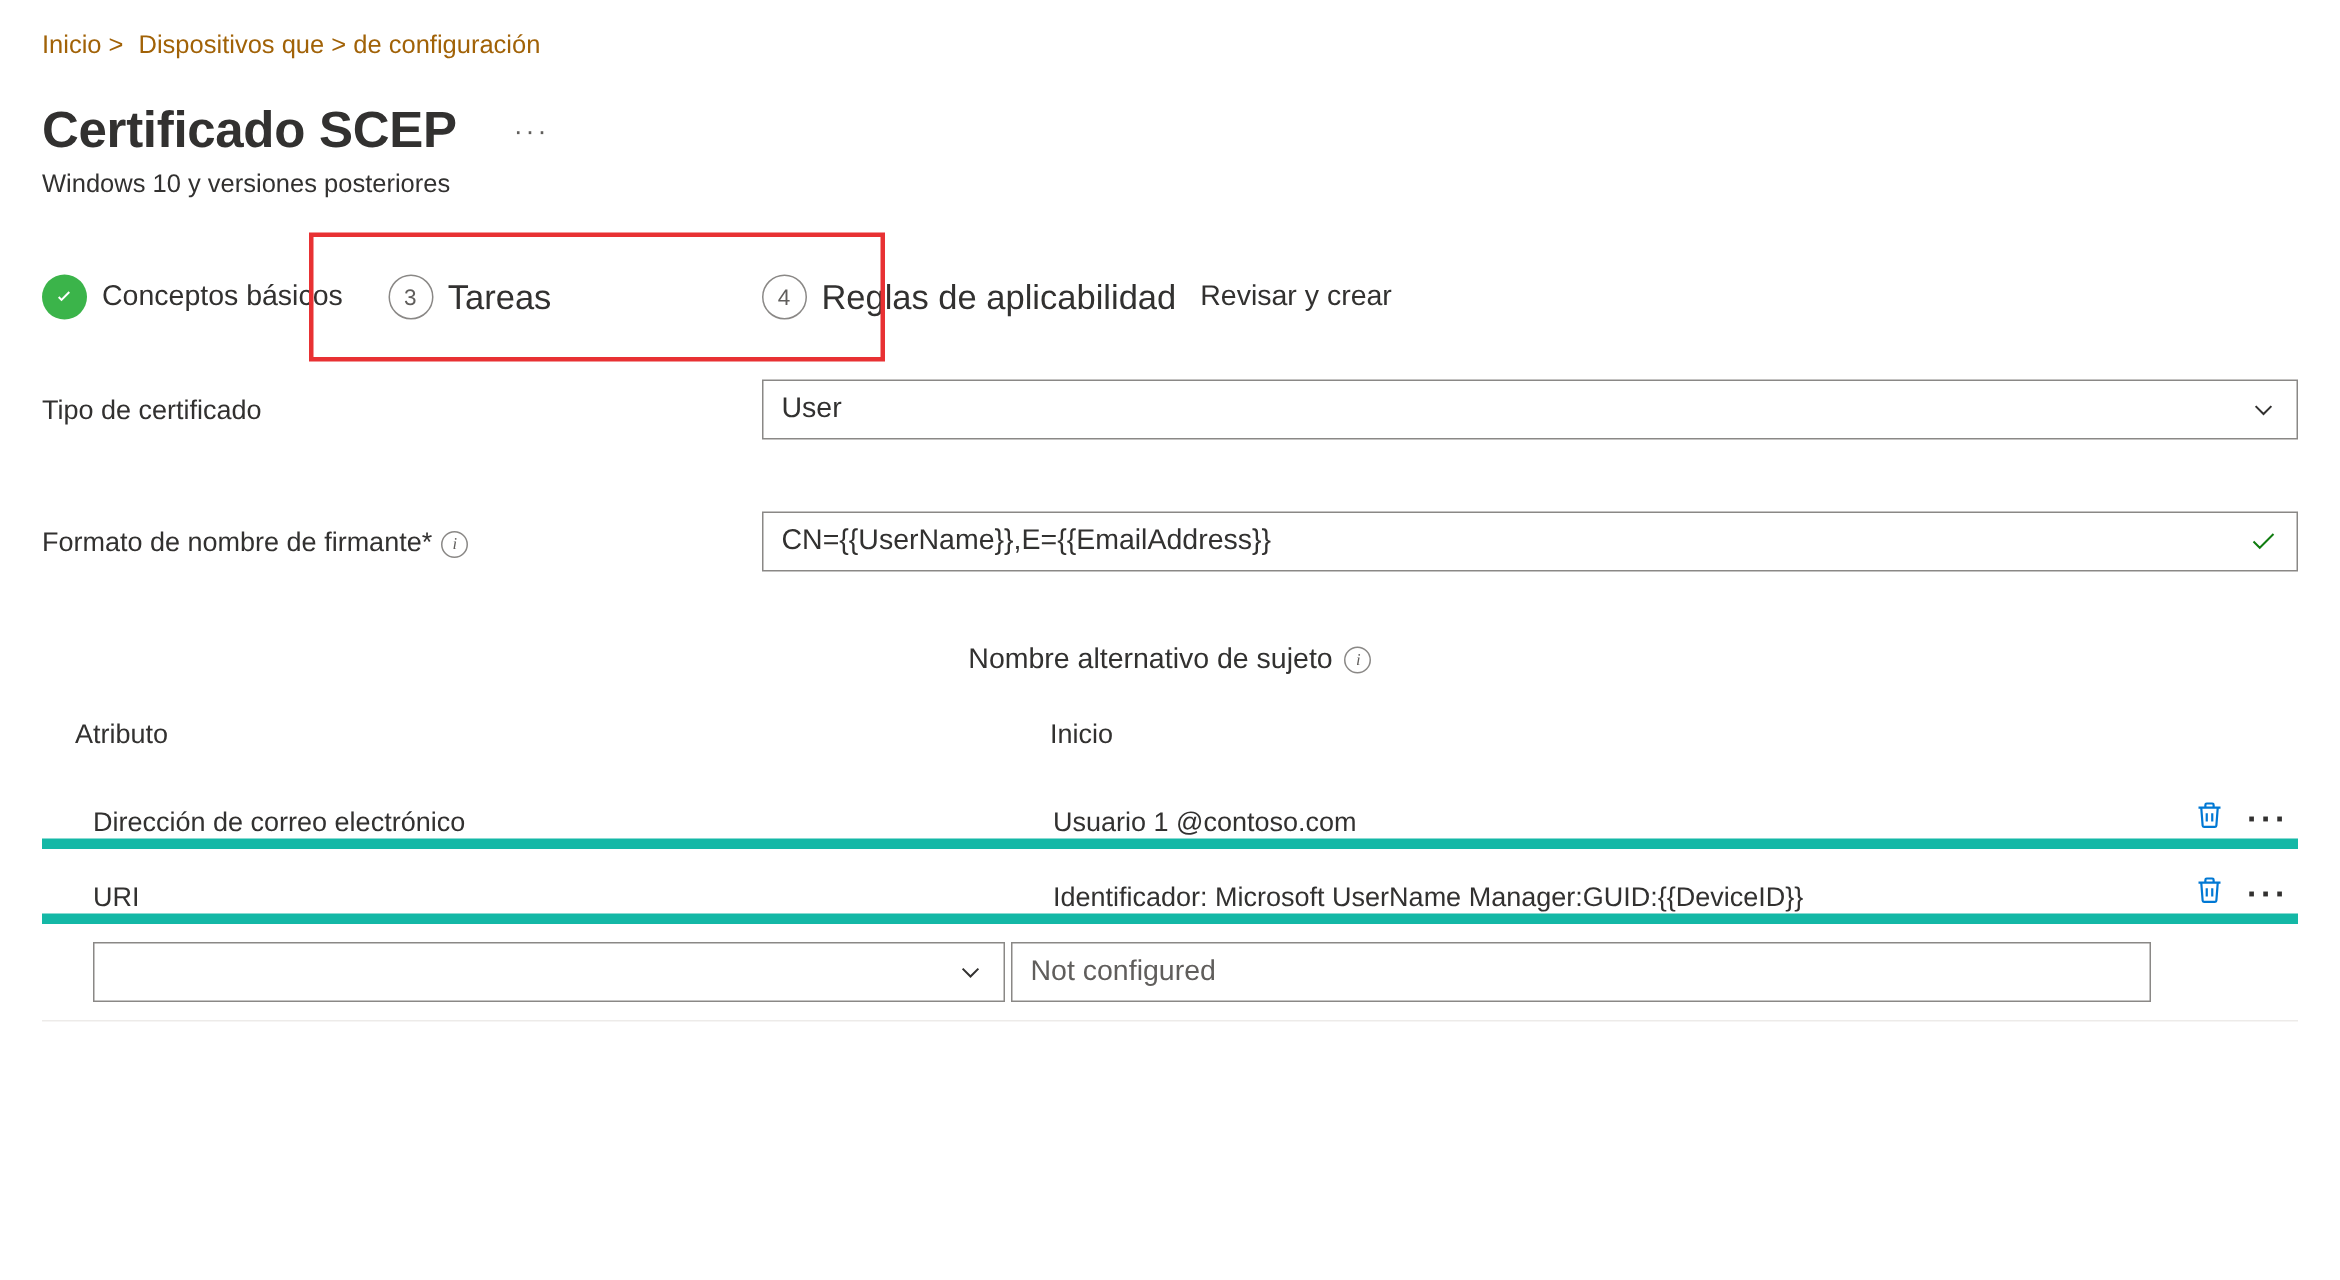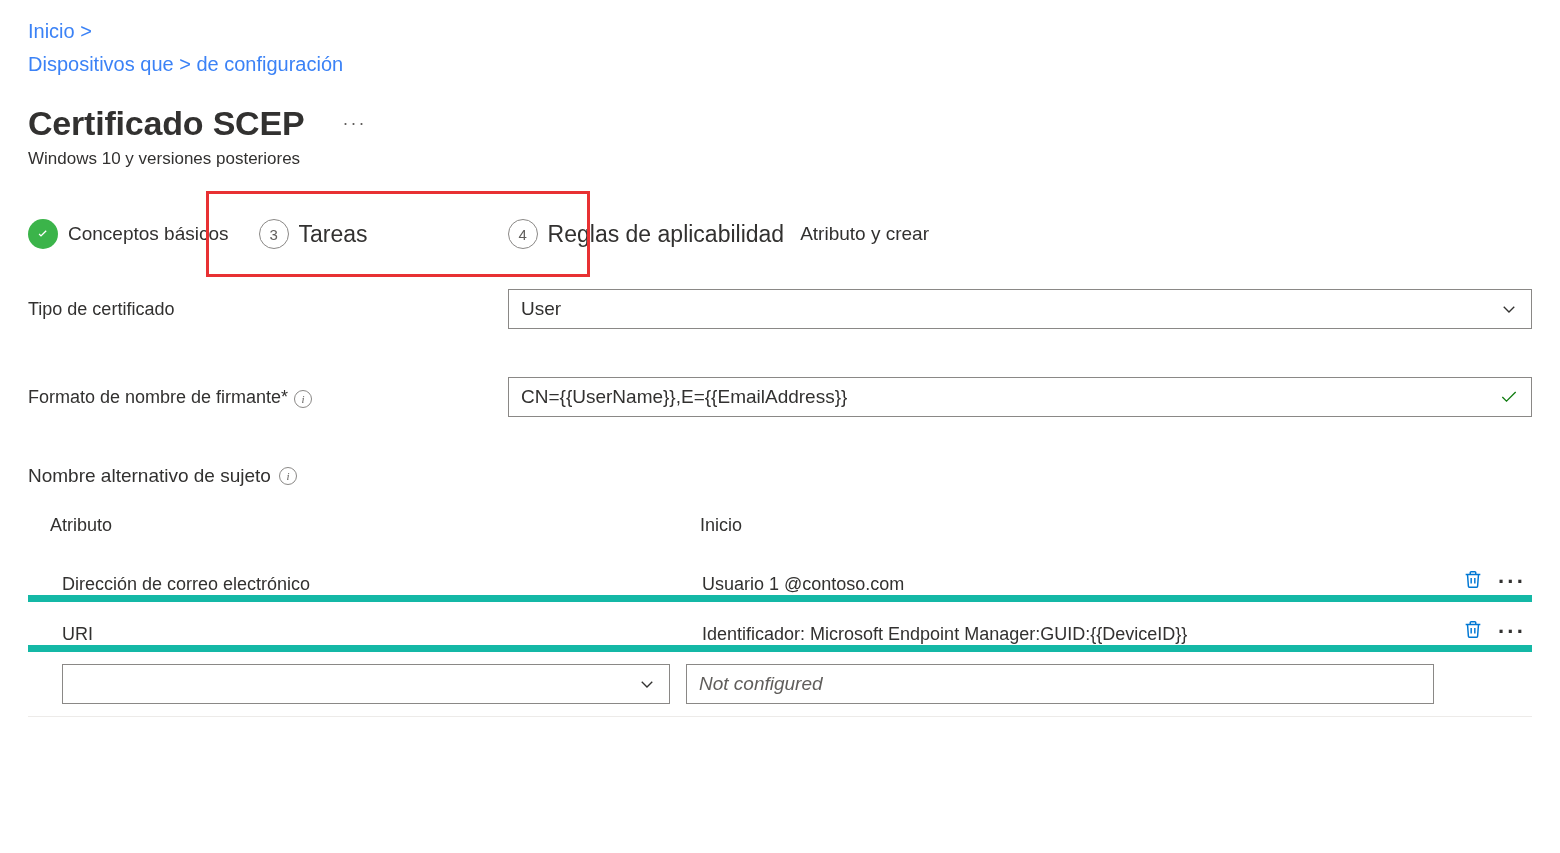--- a/index.html
+++ b/index.html
@@ -4,26 +4,25 @@
 <style>
   * { box-sizing: border-box; margin: 0; padding: 0; }
   body {
     font-family: "Segoe UI", -apple-system, Arial, sans-serif;
     background: #ffffff;
     color: #323130;
     padding: 20px 28px;
     width: 1560px;
   }
   .breadcrumb {
-    font-size: 20px;
-    color: #3b82f6;
+    font-size: 17px;
+    color: #a16207;
     margin-bottom: 28px;
     display: flex;
     gap: 10px;
-    flex-direction: column;
   }
   .breadcrumb span { white-space: nowrap; }
   .title-row {
     display: flex;
     align-items: center;
     gap: 38px;
     margin-bottom: 6px;
   }
   .page-title {
     font-size: 34px;
@@ -155,20 +154,21 @@
     justify-content: center;
   }
 
   .san-section { margin-top: 0; }
   .san-title {
     font-size: 19px;
     display: flex;
     align-items: center;
     gap: 8px;
     margin-bottom: 28px;
+    justify-content: center;
   }
   .san-table { width: 100%; }
   .san-head {
     display: flex;
     font-size: 18px;
     color: #323130;
     padding: 0 22px 16px 22px;
   }
   .san-col-attr { width: 650px; }
   .san-col-val { flex: 1; }
@@ -191,26 +191,25 @@
   .row-ellipsis {
     font-size: 22px;
     font-weight: 700;
     letter-spacing: 2px;
     color: #323130;
     cursor: pointer;
   }
 
   .san-newrow {
     display: flex;
-    gap: 16px;
+    gap: 4px;
     padding: 12px 0 0 34px;
     align-items: center;
     border-bottom: 1px solid #edebe9;
     padding-bottom: 12px;
-    font-style: italic;
   }
   .san-new-select {
     width: 608px;
     border: 1px solid #8a8886;
     height: 40px;
     display: flex;
     align-items: center;
     justify-content: flex-end;
     padding: 0 12px;
     background: #fff;
@@ -259,21 +258,21 @@
     <span class="step-bubble pending">3</span>
     <span class="step-label big">Tareas</span>
   </div>
 
   <div class="step" style="margin-left:110px;">
     <span class="step-bubble pending">4</span>
     <span class="step-label big">Reglas de aplicabilidad</span>
   </div>
 
   <div class="step" style="margin-left:-14px;">
-    <span class="step-label">Atributo y crear</span>
+    <span class="step-label">Revisar y crear</span>
   </div>
 </div>
 
 <div class="form-row">
   <div class="form-label-col">
     <span>Tipo de certificado</span>
   </div>
   <div class="select-field">
     <span>User</span>
     <span class="chev">
@@ -319,21 +318,21 @@
           <svg width="22" height="22" viewBox="0 0 24 24" fill="none" stroke="#0078d4" stroke-width="1.6">
               <path d="M4 7h16M9 7V5a1 1 0 0 1 1-1h4a1 1 0 0 1 1 1v2M6 7l1 13a1 1 0 0 0 1 1h8a1 1 0 0 0 1-1l1-13M10 11v6M14 11v6"></path>
             </svg>
         </span>
         <span class="row-ellipsis">···</span>
       </div>
     </div>
 
     <div class="san-row">
       <div class="attr">URI</div>
-      <div class="val">Identificador: Microsoft Endpoint Manager:GUID:{{DeviceID}}</div>
+      <div class="val">Identificador: Microsoft UserName Manager:GUID:{{DeviceID}}</div>
       <div class="actions">
         <span class="trash">
           <svg width="22" height="22" viewBox="0 0 24 24" fill="none" stroke="#0078d4" stroke-width="1.6">
               <path d="M4 7h16M9 7V5a1 1 0 0 1 1-1h4a1 1 0 0 1 1 1v2M6 7l1 13a1 1 0 0 0 1 1h8a1 1 0 0 0 1-1l1-13M10 11v6M14 11v6"></path>
             </svg>
         </span>
         <span class="row-ellipsis">···</span>
       </div>
     </div>
 

